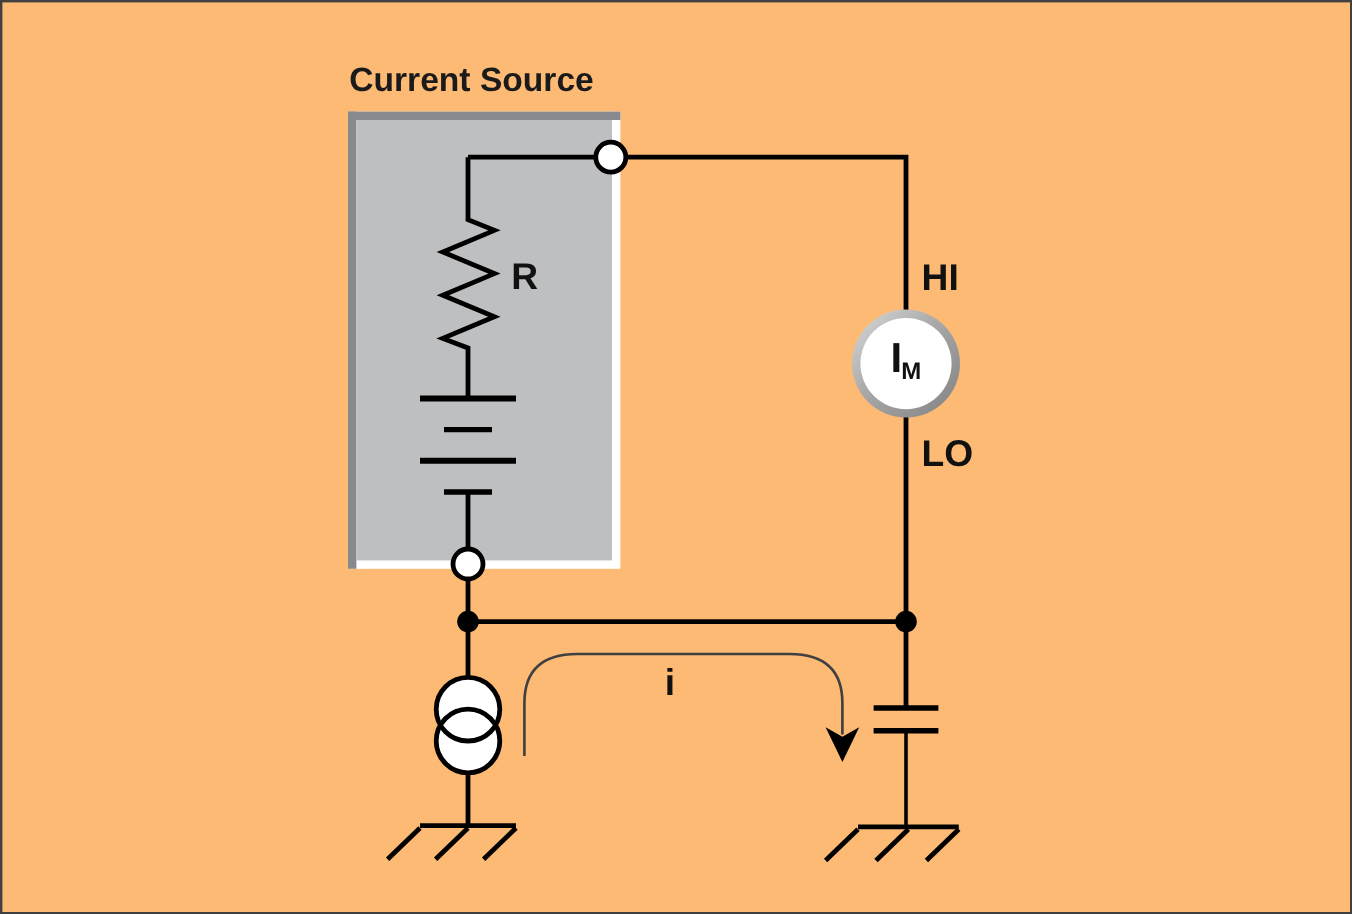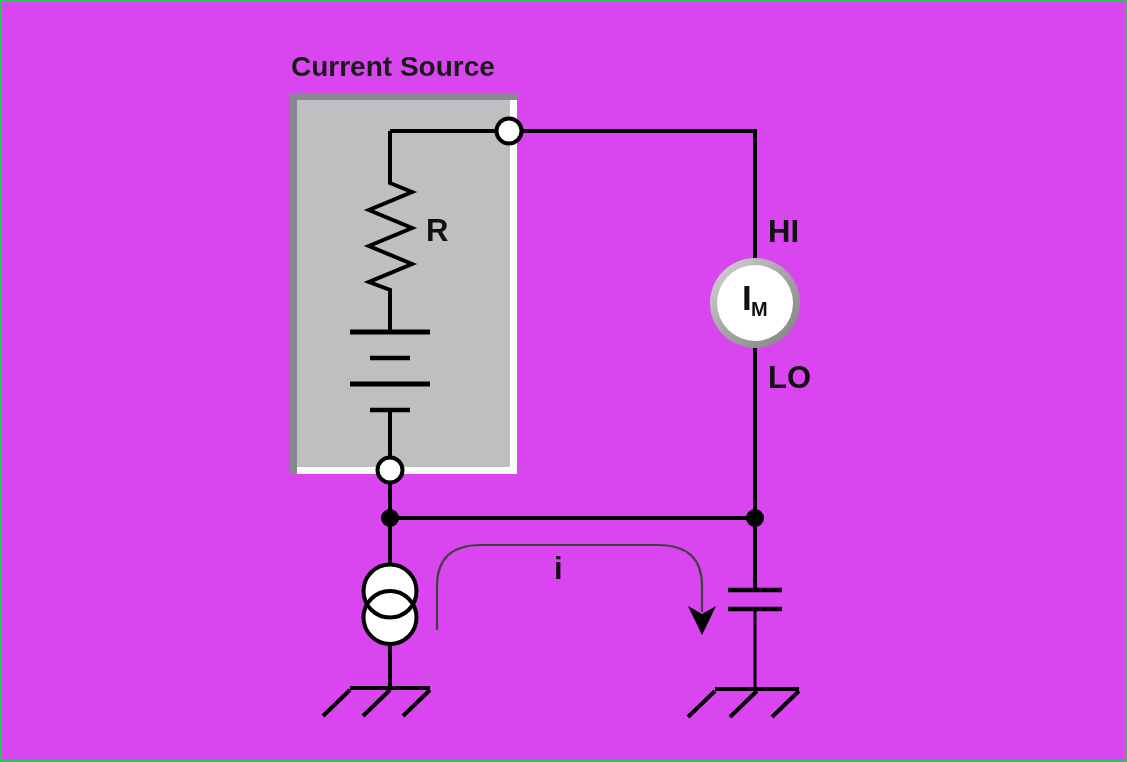--- a/index.html
+++ b/index.html
@@ -5,22 +5,22 @@
   html, body {
     margin: 0;
     padding: 0;
     background: #ffffff;
     font-family: "Liberation Sans", sans-serif;
   }
   .frame {
     position: relative;
     width: 1123px;
     height: 758px;
-    border: 2px solid #22c55e;
-    background: #d946ef;
+    border: 2px solid #404040;
+    background: #fdba74;
     overflow: hidden;
   }
   svg { display: block; }
   .wire { stroke: #000000; stroke-width: 4; fill: none; }
   .wire-thin { stroke: #000000; stroke-width: 3; fill: none; }
   .plate { stroke: #000000; stroke-width: 5; fill: none; }
   .plate-sm { stroke: #000000; stroke-width: 4.5; fill: none; }
   .sym { stroke: #000000; stroke-width: 4; fill: none; stroke-linejoin: miter; }
   .node-open { fill: #ffffff; stroke: #000000; stroke-width: 4; }
   .node-dot { fill: #000000; stroke: none; }

